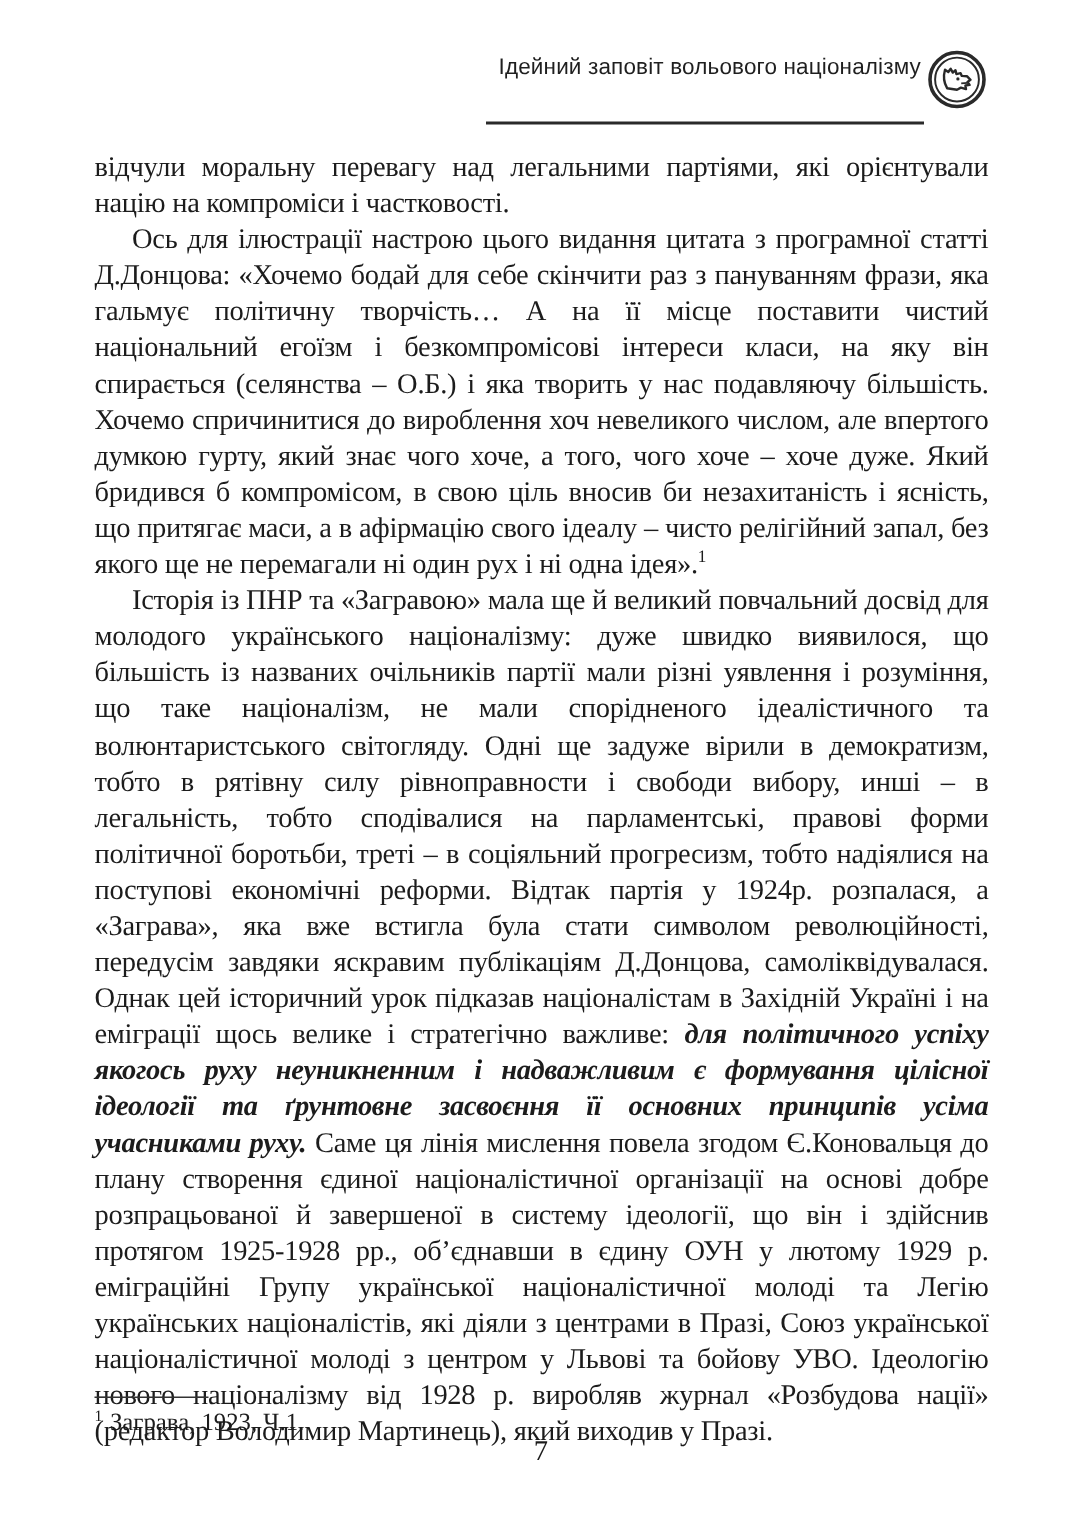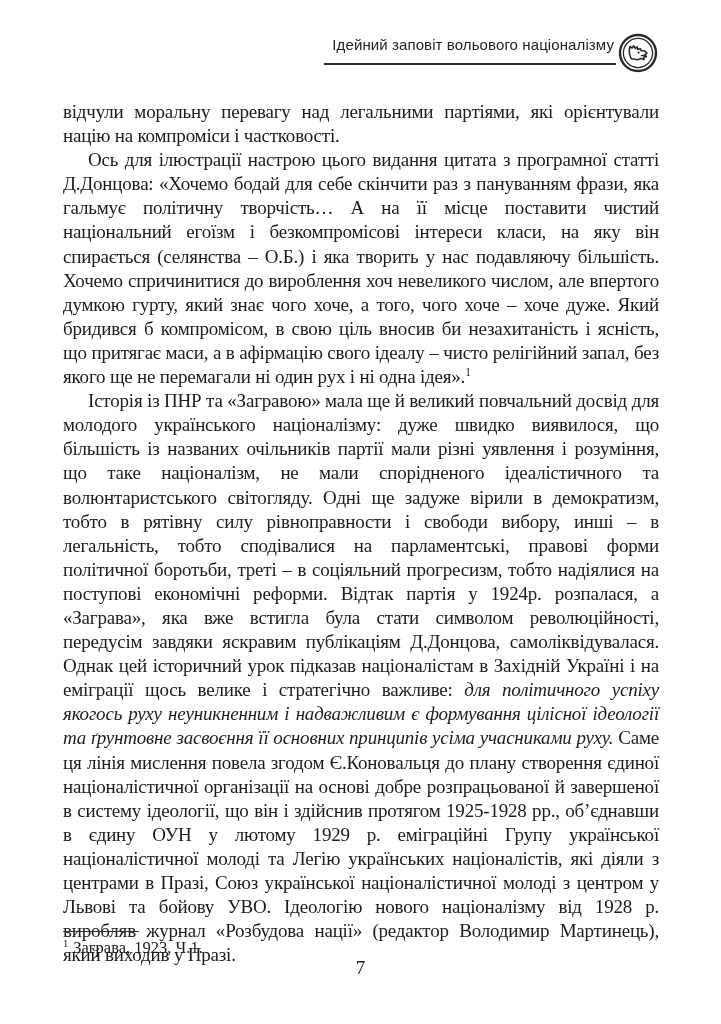--- a/index.html
+++ b/index.html
@@ -19,21 +19,21 @@
 
   
   .running-header {
     position: absolute;
     top: 33px;
     right: 63px;
     display: flex;
     align-items: flex-start;
   }
   .header-title-wrap {
-    padding: 3px 2px 9px 8px;
+    padding: 3px 2px 27px 8px;
     border-bottom: 2px solid #2a2a2a;
   }
   .header-title {
     font-family: "Liberation Sans", sans-serif;
     font-size: 15px;
     letter-spacing: 0.1px;
     color: #1f1f1f;
     white-space: nowrap;
   }
   .emblem {
@@ -50,21 +50,21 @@
     top: 76px;
     width: 596px;
     font-size: 19px;
     line-height: 24.1px;
     letter-spacing: -0.2px;
     text-align: justify;
     margin-top: 24px;
   }
   .para { margin: 0; }
   .para.indent { text-indent: 25px; }
-  .emph { font-weight: normal; font-style: italic; }
+  .emph { font-weight: bold; font-style: italic; }
   .fn-ref {
     font-size: 11.5px;
     vertical-align: super;
     line-height: 0;
     letter-spacing: 0;
   }
 
   
   .footnote-rule {
     position: absolute;

